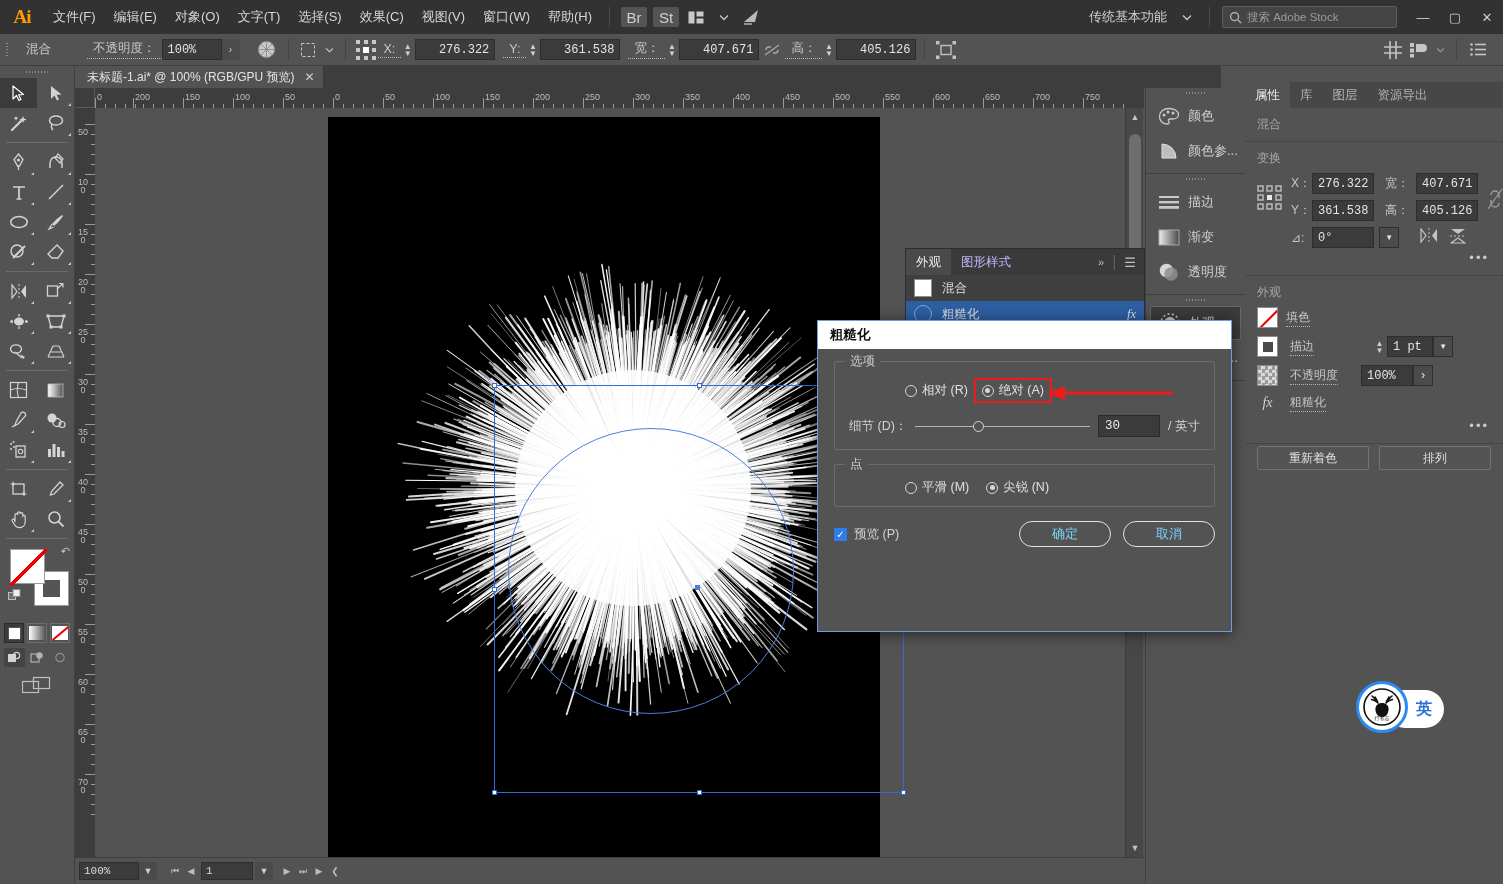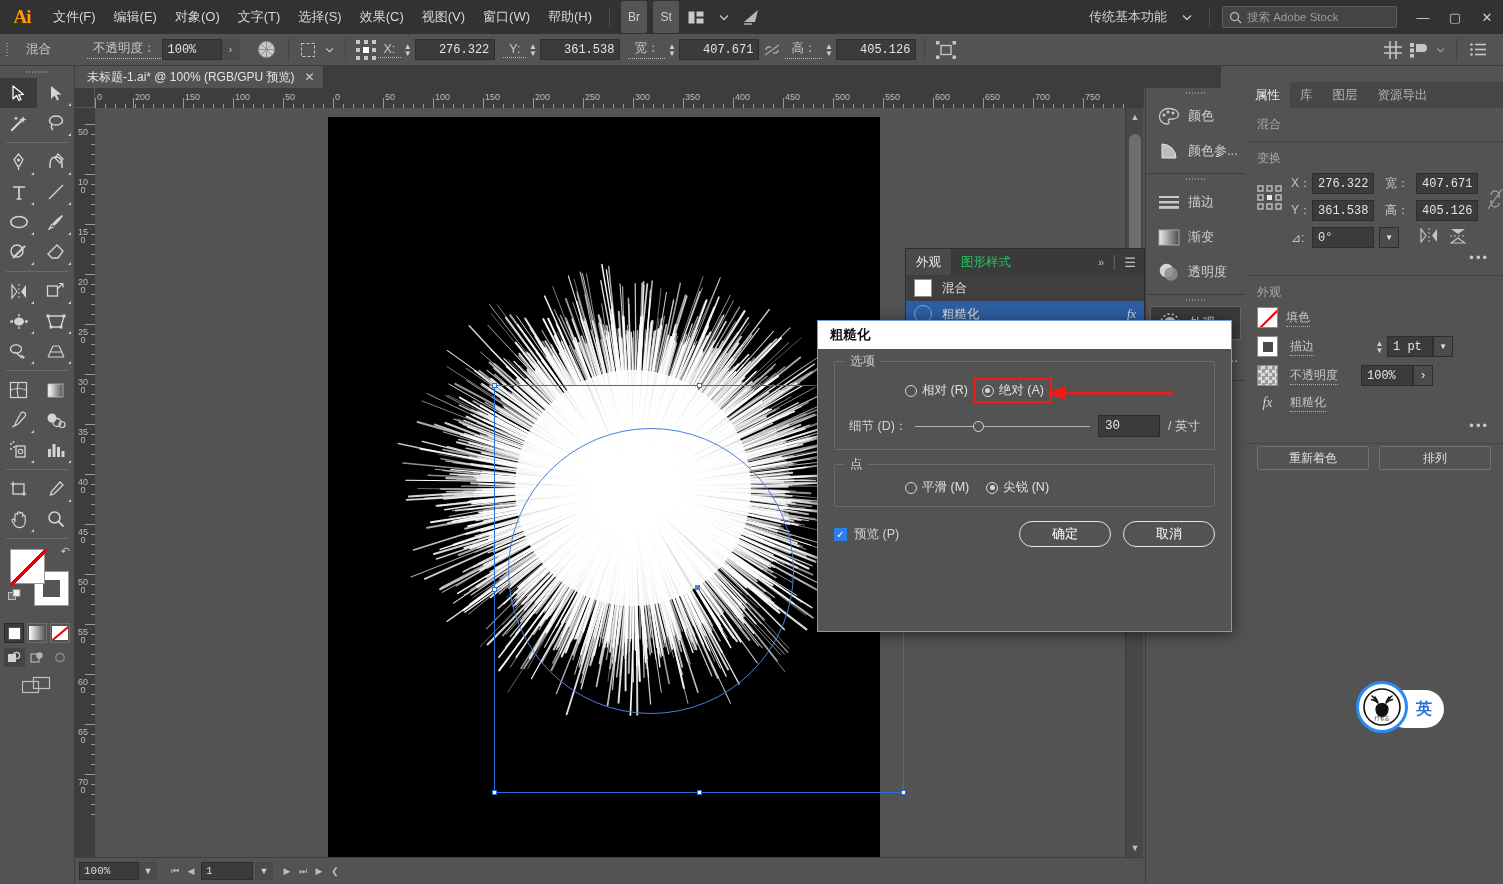--- a/index.html
+++ b/index.html
@@ -19,23 +19,23 @@
   .ai-logo{
     width:44px;height:34px;display:flex;align-items:center;justify-content:center;
     color:#ff9a00;font-size:19px;font-weight:bold;font-family:"Liberation Serif",serif;
     letter-spacing:-1px;
   }
   .menu-item{
     padding:0 9px;height:34px;line-height:34px;color:#d6d6d6;font-size:13px;cursor:default;
   }
   .mb-sep{width:1px;height:20px;background:#4d4d4d;margin:0 8px;}
   .mb-btn{
-    min-width:26px;height:20px;background:#545454;color:#cfcfcf;font-size:12px;
+    min-width:26px;height:20px;background:#545454;color:#cfcfcf;font-size:15px;
     display:flex;align-items:center;justify-content:center;border-radius:2px;margin:0 3px;
-    padding:16px 4px;
+    padding:4px 4px;
   }
   .mb-icon{width:28px;height:24px;display:flex;align-items:center;justify-content:center;color:#bfbfbf;}
   .mb-right{margin-left:auto;display:flex;align-items:center;height:28px;}
   .ws-name{color:#d0d0d0;font-size:13px;padding:0 6px;}
   .search-box{
     width:175px;height:22px;background:#444;border:1px solid #5d5d5d;border-radius:2px;
     display:flex;align-items:center;padding:0 6px;margin:0 10px 0 4px;gap:5px;
   }
   .search-box span.ph{color:#9a9a9a;font-size:11.5px;white-space:nowrap;}
   .win-btn{width:32px;height:34px;display:flex;align-items:center;justify-content:center;color:#cfcfcf;font-size:13px;}
@@ -154,21 +154,21 @@
     display:flex;align-items:center;padding:0 5px;font-family:"Liberation Mono",monospace;}
   .plabel{color:#c6c6c6;font-size:12px;}
   .plabel.dotted{border-bottom:1px dotted #b0b0b0;}
   .dots{color:#c9c9c9;font-size:13px;letter-spacing:2px;text-align:right;padding:2px 14px 0 0;}
   .qa-btn{height:24px;border:1px solid #737373;border-radius:2px;color:#e0e0e0;font-size:12px;
     display:flex;align-items:center;justify-content:center;background:#535353;}
 
   
   .apppanel{position:absolute;left:905px;top:248px;width:240px;height:100px;background:#3f3f3f;border:1px solid #2e2e2e;}
   .ap-tabs{display:flex;height:26px;background:#3a3a3a;align-items:center;}
-  .ap-tab{padding:0 10px;height:26px;display:flex;align-items:center;font-size:12.5px;color:#22c55e;}
+  .ap-tab{padding:0 10px;height:26px;display:flex;align-items:center;font-size:12.5px;color:#c4b5fd;}
   .ap-tab.active{background:#4a4a4a;color:#eaeaea;}
   .ap-row{height:26px;display:flex;align-items:center;gap:10px;padding:0 8px;color:#ddd;font-size:12.5px;}
   .ap-row.sel{background:#2e5fa3;}
   .ap-chip{width:18px;height:18px;background:#fff;border:1px solid #8d8d8d;}
 
   
   .dialog{position:absolute;left:817px;top:320px;width:415px;height:312px;background:#535353;
     border:1px solid #6d9ddb;box-shadow:0 2px 14px rgba(0,0,0,.55);}
   .dlg-title{height:28px;background:#fff;color:#111;font-size:13.5px;font-weight:bold;
     display:flex;align-items:center;padding-left:12px;}
@@ -181,21 +181,21 @@
   .slider .knob{position:absolute;width:11px;height:11px;border:1.6px solid #d9d9d9;border-radius:50%;background:#535353;}
   .dlg-input{height:22px;background:#3b3b3b;border:1px solid #2b2b2b;color:#e9e9e9;font-size:12.5px;
     display:flex;align-items:center;padding:0 6px;font-family:"Liberation Mono",monospace;}
   .radio{display:flex;align-items:center;gap:5px;color:#e0e0e0;font-size:12.5px;}
   .rdot{width:12px;height:12px;border-radius:50%;border:1.4px solid #d6d6d6;display:flex;align-items:center;justify-content:center;}
   .rdot.on:after{content:"";width:5px;height:5px;border-radius:50%;background:#d6d6d6;}
   .hl-box{border:2px solid #ef1b1b;padding:2px 6px;}
   .arrow-ann{position:absolute;pointer-events:none;}
   .dlg-footer{display:flex;align-items:center;padding:0 16px;margin-top:2px;}
   .chk{width:13px;height:13px;background:#2d7ee8;display:flex;align-items:center;justify-content:center;color:#fff;font-size:10px;}
-  .pillbtn{height:26px;min-width:92px;border:1.4px solid #e4e4e4;border-radius:13px;color:#ffffff;
+  .pillbtn{height:26px;min-width:92px;border:1.4px solid #e4e4e4;border-radius:13px;color:#7dd3fc;
     font-size:13px;display:flex;align-items:center;justify-content:center;background:#535353;}
 
   
   .ime{position:absolute;left:1356px;top:681px;width:88px;height:56px;}
   .ime-pill{position:absolute;left:30px;top:9px;width:58px;height:38px;background:#fff;border-radius:19px;
     display:flex;align-items:center;justify-content:flex-end;padding-right:12px;color:#2b6fd4;font-size:16px;font-weight:bold;}
   .ime-circle{position:absolute;left:0;top:0;width:52px;height:52px;border-radius:50%;background:#fff;
     border:3px solid #2b8bf0;display:flex;align-items:center;justify-content:center;}
 </style>
 </head>

